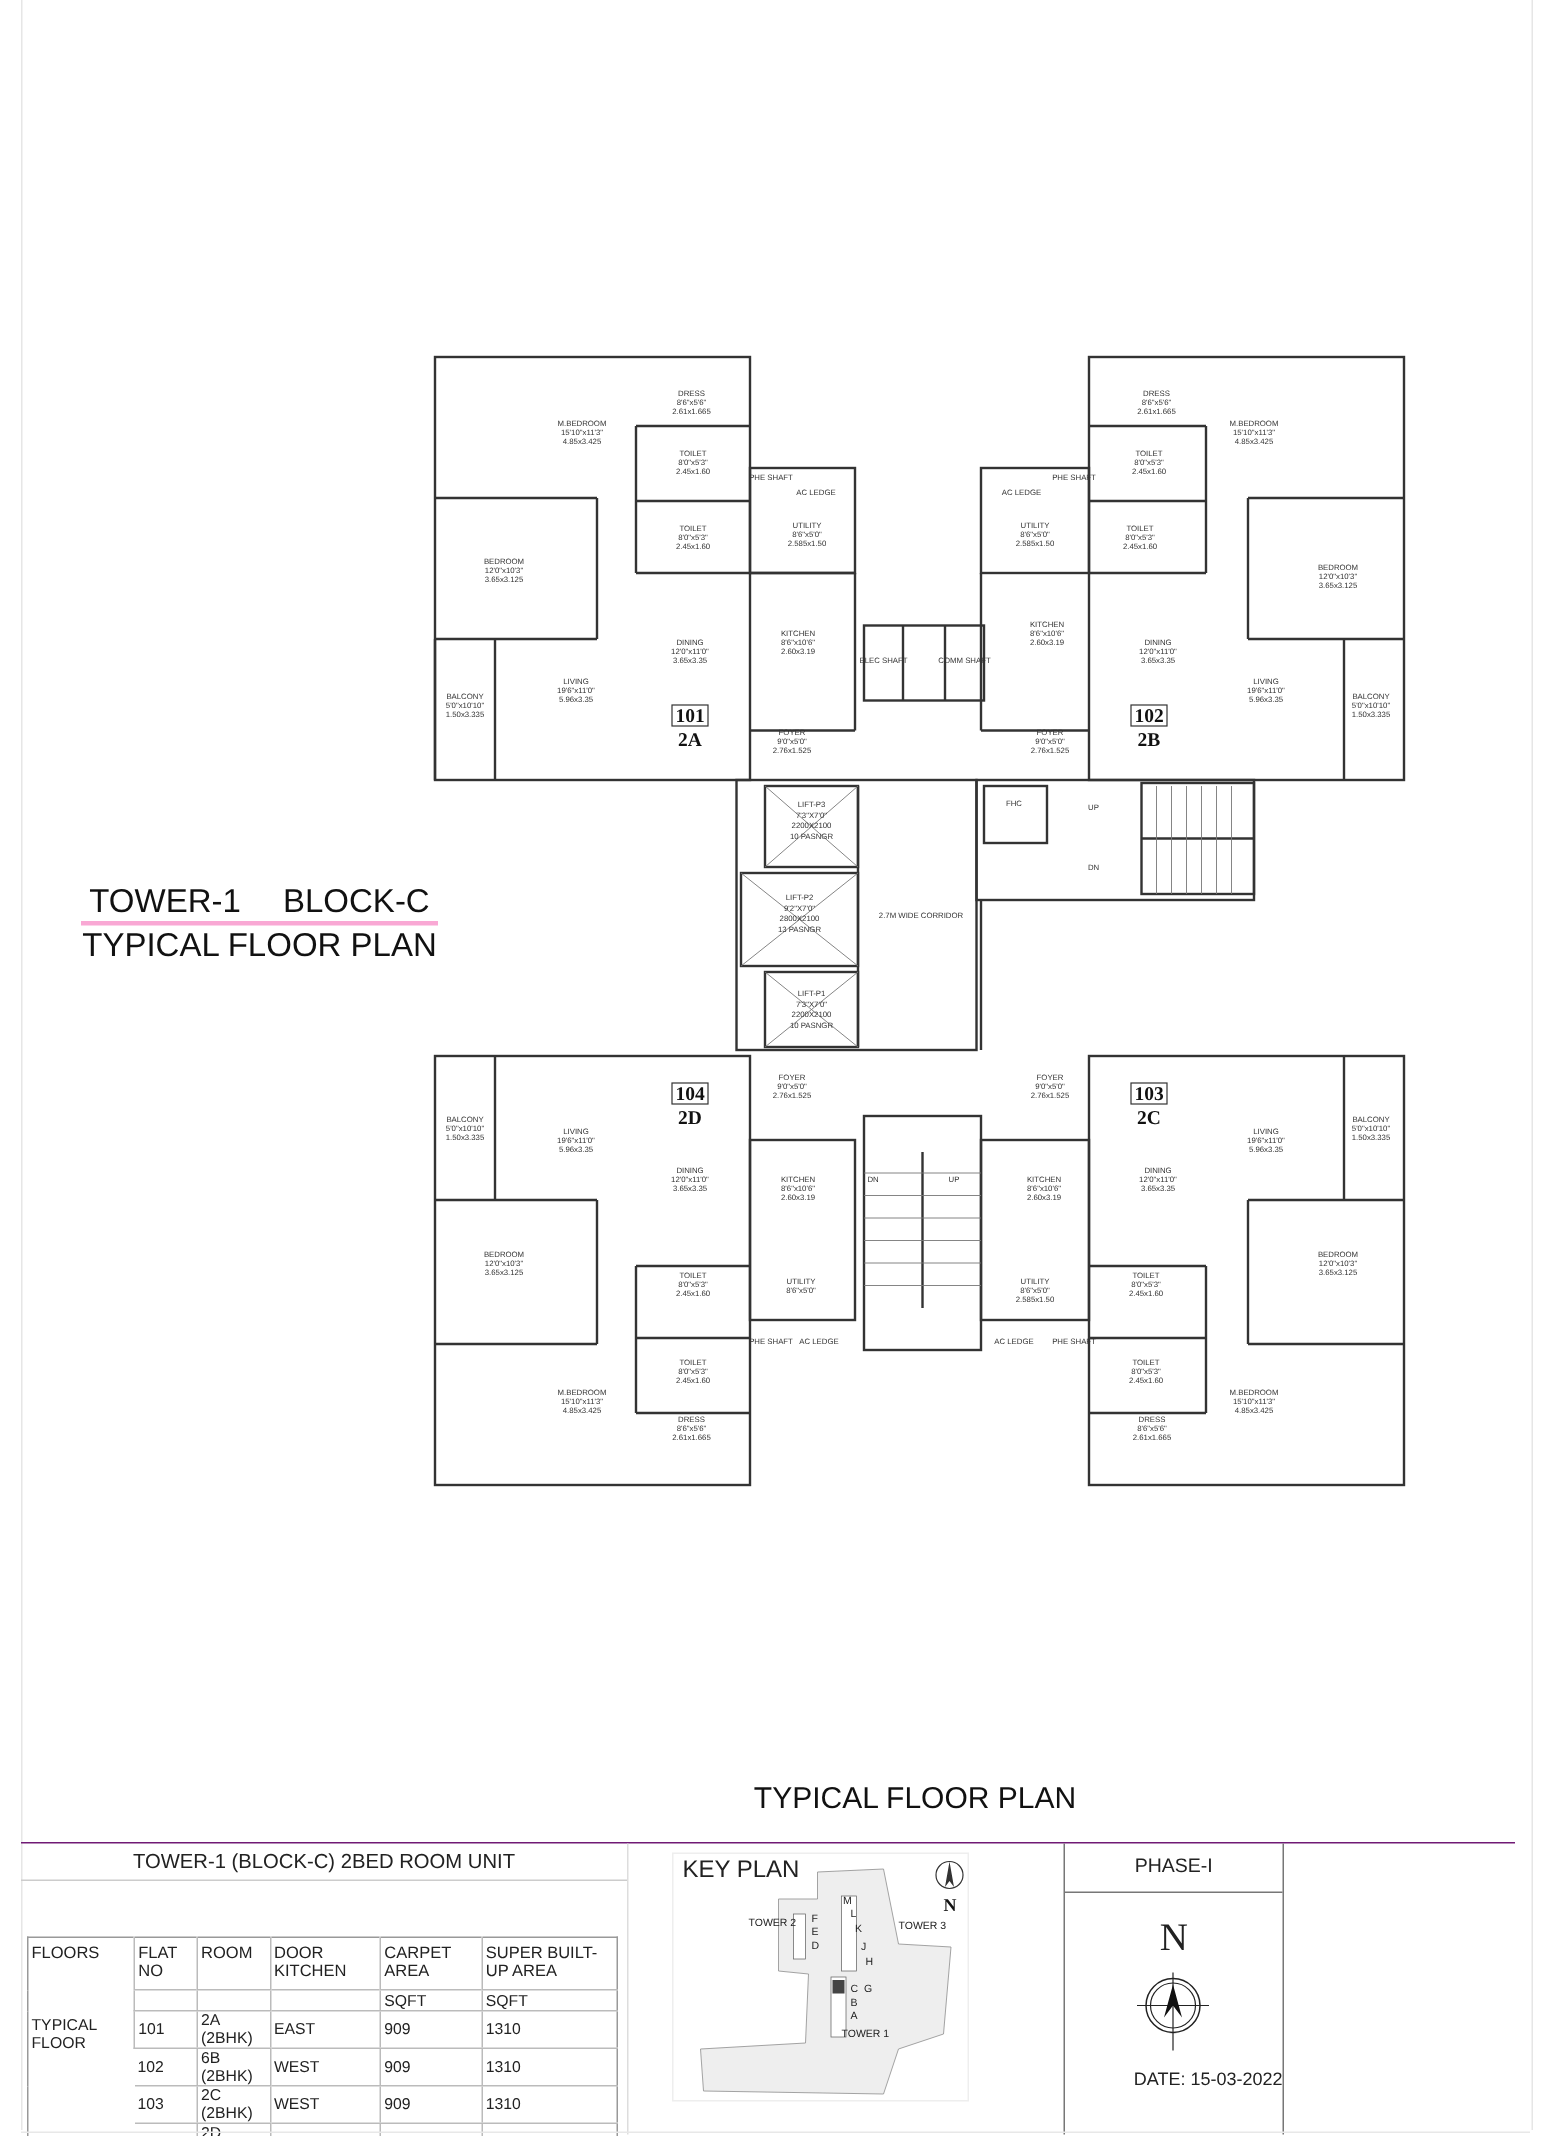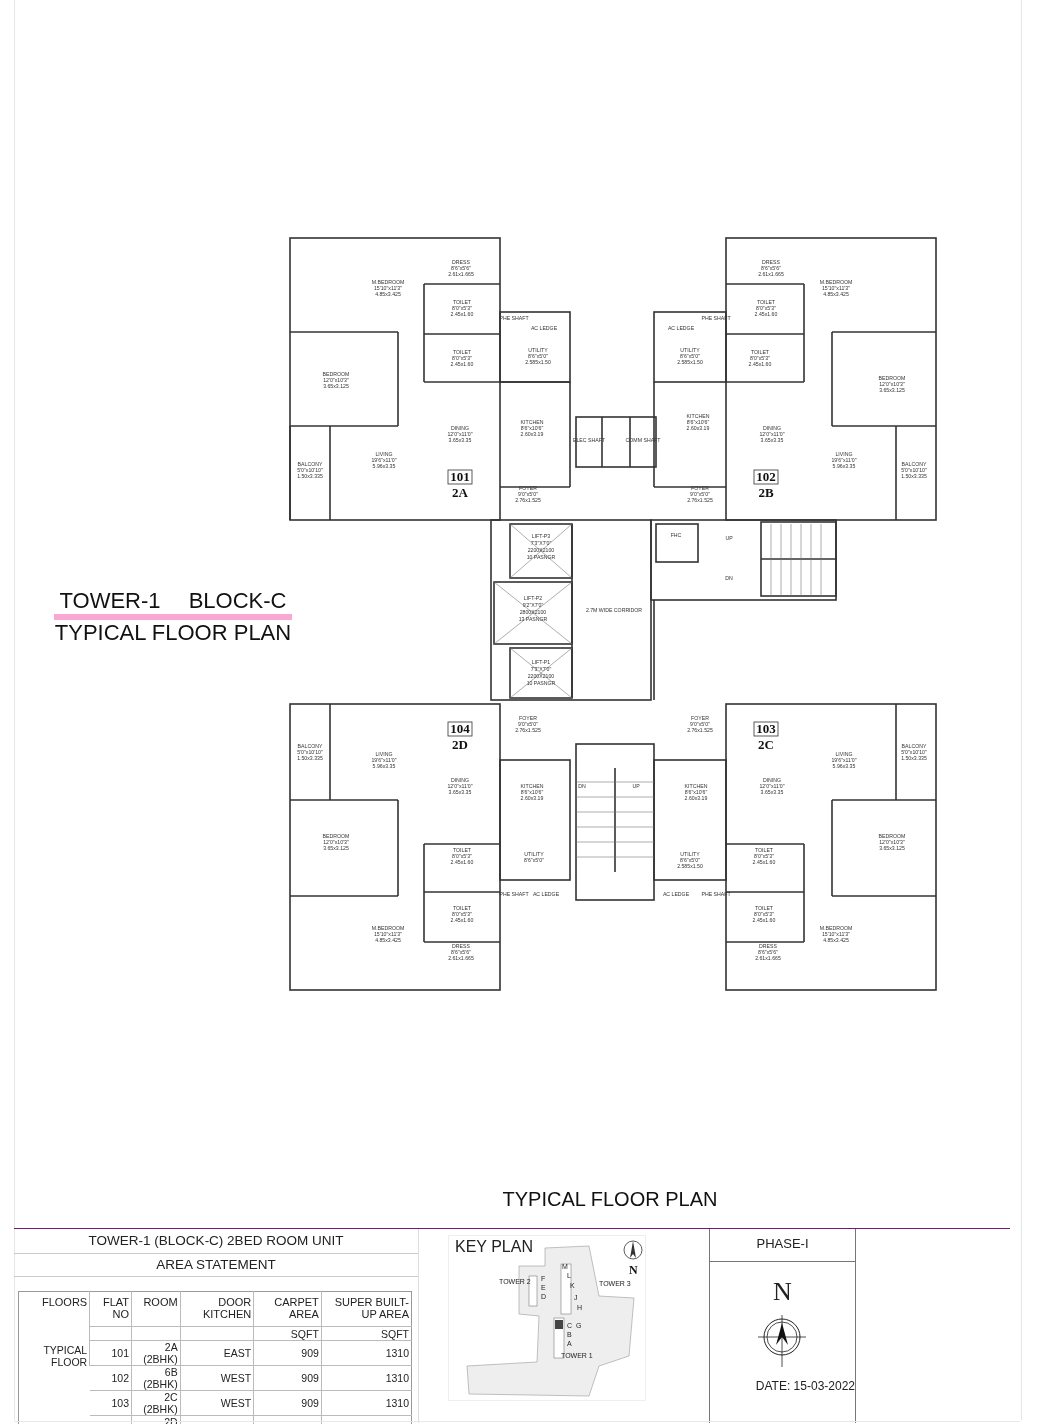--- a/index.html
+++ b/index.html
@@ -1,30 +1,30 @@
 <!DOCTYPE html>
 <html><head>
 <meta charset="utf-8">
 <style>
   html,body{margin:0;padding:0;background:#fff;}
   body{width:1038px;height:1424px;position:relative;overflow:hidden;font-family:"Liberation Sans",sans-serif;color:#222;}
   .sheet{position:absolute;left:14px;top:0;width:1006px;height:1420px;border-left:1px solid #e6e6e6;border-right:1px solid #e6e6e6;}
   .plan-title{position:absolute;left:48px;top:588px;width:250px;text-align:center;font-size:22px;line-height:26px;color:#111;}
-  .plan-title .l1{border-bottom:6px solid #f9a8d4;display:inline-block;padding:0 6px;word-spacing:22px;}
+  .plan-title .l1{border-bottom:3px solid #f9a8d4;display:inline-block;padding:0 6px;word-spacing:22px;}
   .sub-title{position:absolute;left:440px;top:1188px;width:340px;text-align:center;font-size:20px;color:#111;}
   svg.plan{position:absolute;left:276px;top:232px;}
   .room{font-size:5.2px;fill:#333;text-anchor:middle;}
   .unit-no{font-family:"Liberation Serif",serif;font-weight:bold;font-size:13px;fill:#111;text-anchor:middle;}
   
   .tb{position:absolute;left:14px;top:1228px;width:996px;height:194px;border-top:1px solid #701a75;}
   .area{position:absolute;left:0;top:0;width:404px;height:194px;border-right:1px solid #ddd;}
   .area .h1{height:24px;line-height:24px;text-align:center;font-size:13.5px;border-bottom:1px solid #ccc;}
   .area .h2{height:22px;line-height:22px;text-align:center;font-size:13.5px;border-bottom:1px solid #ccc;}
   table.as{position:absolute;left:4px;top:62px;width:394px;border-collapse:collapse;font-size:10.5px;border:1px solid #999;}
-  table.as td{border-left:1px solid #bbb;text-align:right;padding:0 2px;height:13px;line-height:12px;}
+  table.as td{border-left:1px solid #bbb;text-align:left;padding:0 2px;height:13px;line-height:12px;}
   table.as td:first-child{border-left:none;}
   table.as tr.hdr td{vertical-align:top;padding-top:4px;height:30px;font-size:11px;}
   table.as tr.unit td{border-top:1px solid #bbb;border-bottom:1px solid #bbb;font-size:10.5px;}
   table.as tr.row td.c{border-bottom:1px solid #bbb;}
   .key{position:absolute;left:434px;top:6px;width:196px;height:164px;border:1px solid #eee;}
   .key .lbl{position:absolute;left:6px;top:2px;font-size:16px;}
   .phase{position:absolute;left:651px;top:0;width:145px;height:194px;border-left:1px solid #777;border-right:1px solid #777;margin-left:44px;}
   .phase .ph{height:32px;line-height:30px;text-align:center;font-size:13px;border-bottom:1px solid #777;}
   .phase .n{position:absolute;left:0;width:145px;top:48px;text-align:center;font-family:"Liberation Serif",serif;font-size:26px;}
   .phase .date{position:absolute;left:0;width:145px;top:150px;text-align:right;font-size:12px;}
@@ -313,21 +313,20 @@
   <text class="room" x="492" y="716">DRESS</text>
   <text class="room" x="492" y="722">8'6"x5'6"</text>
   <text class="room" x="492" y="728">2.61x1.665</text>
 </svg>
 
 <div class="sub-title">TYPICAL FLOOR PLAN</div>
 
 <div class="tb">
   <div class="area">
     <div class="h1">TOWER-1 (BLOCK-C) 2BED ROOM UNIT</div>
-    <div class="h2">AREA STATEMENT</div>
     <table class="as">
       <tbody>
           <tr class="hdr">
         <td>FLOORS</td>
         <td>FLAT NO</td>
         <td>ROOM</td>
         <td>DOOR KITCHEN</td>
         <td>CARPET AREA</td>
         <td>SUPER BUILT-UP AREA</td>
       </tr>

